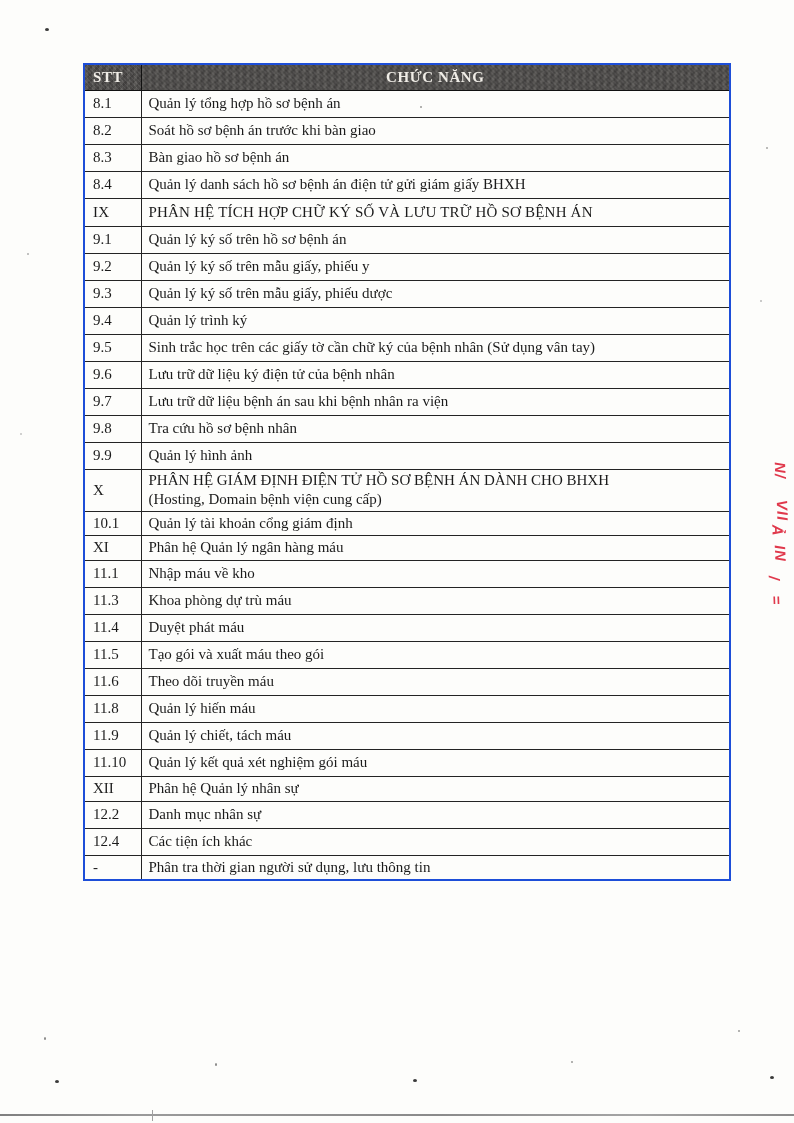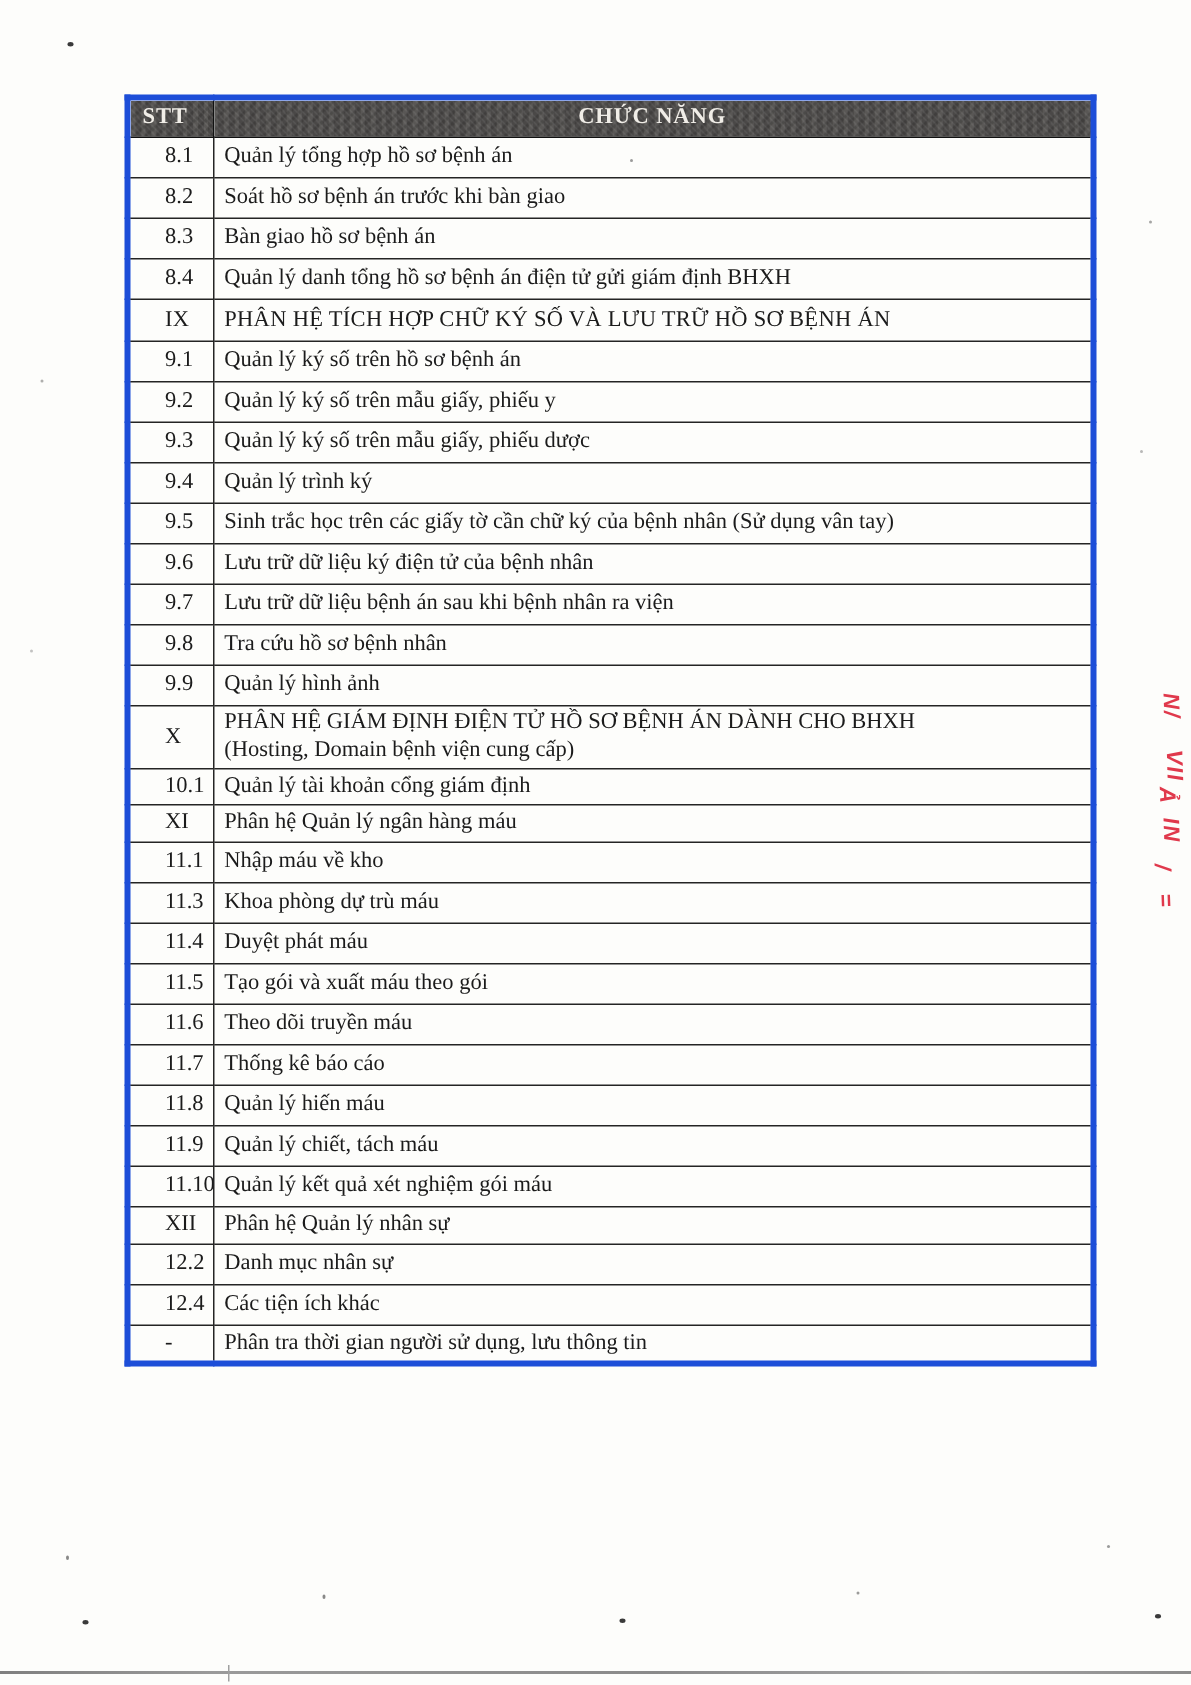--- a/index.html
+++ b/index.html
@@ -10,21 +10,21 @@
     background: #fdfdfb;
     font-family: "Liberation Serif", "DejaVu Serif", serif;
     color: #1b1b1b;
   }
 
   
   .doc-table {
     position: absolute; left: 83px; top: 63px;
     width: 648px;
     border-collapse: collapse; table-layout: fixed;
-    border: 4px solid #1d4ed8;
+    border: 2px solid #1d4ed8;
   }
   .doc-table col.c-stt { width: 57px; }
   .doc-table th, .doc-table td {
     border: 1.6px solid #242424;
     padding: 2px 7px;
     vertical-align: middle;
     font-size: 15px;
     line-height: 19px;
     overflow: hidden;
     white-space: nowrap;
@@ -38,21 +38,21 @@
     background-image:
       repeating-linear-gradient(47deg, rgba(255,255,255,.08) 0 1px, transparent 1px 3px),
       repeating-linear-gradient(-43deg, rgba(0,0,0,.14) 0 2px, transparent 2px 5px),
       repeating-linear-gradient(90deg, rgba(255,255,255,.05) 0 3px, rgba(0,0,0,.07) 3px 7px);
     border-color: #111;
   }
   th.stt-h { text-align: left; padding-left: 8px; }
   th.fn-h  { text-align: center; letter-spacing: 1.2px; }
 
   .doc-table td { height: 27px; }
-  td.stt { padding-left: 23px; }
+  td.stt { padding-left: 8px; }
   tr.section td  { height: 28px; letter-spacing: .2px; }
   tr.section2 td { height: 42px; white-space: normal; line-height: 19px; padding-top: 1px; padding-bottom: 1px; }
   tr.compact td  { height: 21px; }
   tr.section-plain td { height: 25px; }
   tr.last td { height: 23px; }
   .line2 { display: block; }
 
   
   .stamp {
     position: absolute; top: 452px; right: -8px;
@@ -112,21 +112,21 @@
     <td class="stt">8.3</td>
     <td class="fn">
       <span>Bàn giao hồ sơ bệnh án</span>
       
     </td>
   </tr>
 
   <tr class="item">
     <td class="stt">8.4</td>
     <td class="fn">
-      <span>Quản lý danh tổng hồ sơ bệnh án điện tử gửi giám định BHXH</span>
+      <span>Quản lý danh sách hồ sơ bệnh án điện tử gửi giám giấy BHXH</span>
       
     </td>
   </tr>
 
   <tr class="section">
     <td class="stt">IX</td>
     <td class="fn">
       <span>PHÂN HỆ TÍCH HỢP CHỮ KÝ SỐ VÀ LƯU TRỮ HỒ SƠ BỆNH ÁN</span>
       
     </td>
@@ -262,27 +262,20 @@
   </tr>
 
   <tr class="item">
     <td class="stt">11.6</td>
     <td class="fn">
       <span>Theo dõi truyền máu</span>
       
     </td>
   </tr>
 
-  <tr class="item">
-    <td class="stt">11.7</td>
-    <td class="fn">
-      <span>Thống kê báo cáo</span>
-      
-    </td>
-  </tr>
 
   <tr class="item">
     <td class="stt">11.8</td>
     <td class="fn">
       <span>Quản lý hiến máu</span>
       
     </td>
   </tr>
 
   <tr class="item">

